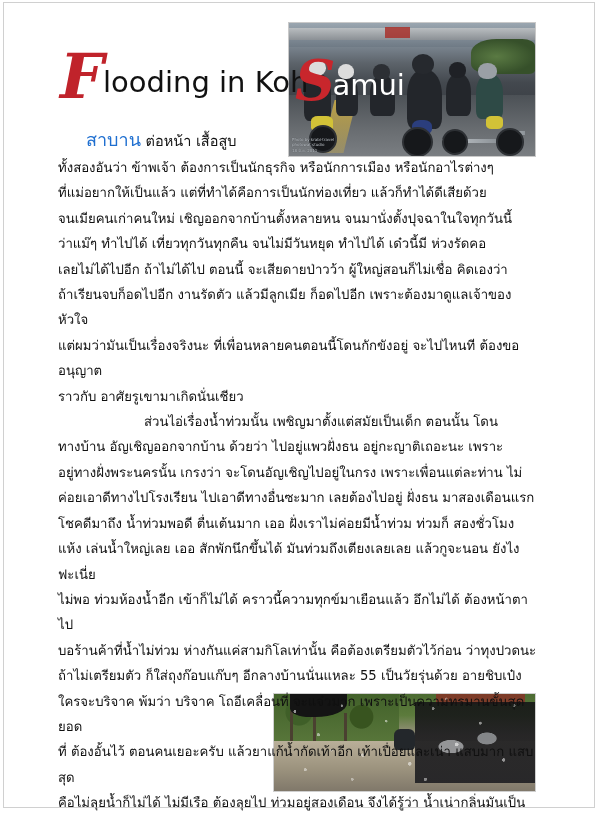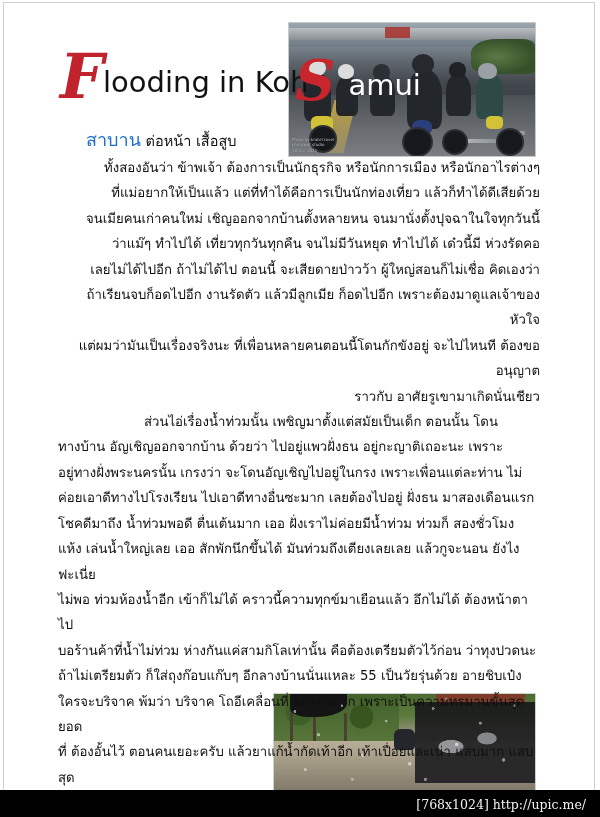--- a/index.html
+++ b/index.html
@@ -79,21 +79,21 @@
     line-height: 46px;
     color: #c8262c;
     position: relative;
     top: 5px;
     letter-spacing: -3px;
   }
   .title-samui-rest {
     font-size: 29px;
     line-height: 34px;
     color: #ffffff;
-    margin-left: 16px;
+    margin-left: 0px;
     white-space: pre;
   }
 
   
   .photo {
     position: absolute;
     overflow: hidden;
     background: #3a3a3a;
   }
   .photo-top {
@@ -351,21 +351,21 @@
     <span class="title-rest">looding in Koh </span>
   </div>
   <div class="title-samui">
     <span class="dropcap-s">S</span>
     <span class="title-samui-rest">amui</span>
   </div>
 
   <div class="article">
     <p class="lede"><span class="kw">สาบาน</span><span> ต่อหน้า เสื้อสูบ</span></p>
     <div class="body-text">
-      <p style="white-space:pre-line;text-align:right;">ทั้งสองอันว่า ข้าพเจ้า ต้องการเป็นนักธุรกิจ หรือนักการเมือง หรือนักอาไรต่างๆ
+      <p style="white-space:pre-line;">ทั้งสองอันว่า ข้าพเจ้า ต้องการเป็นนักธุรกิจ หรือนักการเมือง หรือนักอาไรต่างๆ
 ที่แม่อยากให้เป็นแล้ว แต่ที่ทำได้คือการเป็นนักท่องเที่ยว แล้วก็ทำได้ดีเสียด้วย
 จนเมียคนเก่าคนใหม่ เชิญออกจากบ้านตั้งหลายหน จนมานั่งตั้งปุจฉาในใจทุกวันนี้
 ว่าแม๊ๆ ทำไปได้ เที่ยวทุกวันทุกคืน จนไม่มีวันหยุด ทำไปได้ เด๋วนี้มี ห่วงรัดคอ
 เลยไม่ได้ไปอีก ถ้าไม่ได้ไป ตอนนี้ จะเสียดายป่าวว้า ผู้ใหญ่สอนก็ไม่เชื่อ คิดเองว่า
 ถ้าเรียนจบก็อดไปอีก งานรัดตัว แล้วมีลูกเมีย ก็อดไปอีก เพราะต้องมาดูแลเจ้าของหัวใจ
 แต่ผมว่ามันเป็นเรื่องจริงนะ ที่เพื่อนหลายคนตอนนี้โดนกักขังอยู่ จะไปไหนที ต้องขออนุญาต
 ราวกับ อาศัยรูเขามาเกิดนั่นเชียว</p>
       <p class="indent" style="white-space:pre-line;">ส่วนไอ่เรื่องน้ำท่วมนั้น เพชิญมาตั้งแต่สมัยเป็นเด็ก ตอนนั้น โดน
 ทางบ้าน อัญเชิญออกจากบ้าน ด้วยว่า ไปอยู่แพวฝั่งธน อยู่กะญาติเถอะนะ เพราะ
 อยู่ทางฝั่งพระนครนั้น เกรงว่า จะโดนอัญเชิญไปอยู่ในกรง เพราะเพื่อนแต่ละท่าน ไม่
@@ -390,16 +390,13 @@
       <div class="trunk" style="left:27%; top:20%; height:42%;"></div>
       <div class="dark-blob"></div>
       <div class="red-roof"></div>
       <div class="water2"></div>
       <div class="far-bike"></div>
       <div class="bikes-right"></div>
     </div>
     <div class="raindrops"></div>
   </div>
 
-  <div class="footer-bar">
-    <div class="footer-text"><span>[768x1024]</span> <span>http://upic.me/</span></div>
-  </div>
 </div>
 
 </body></html>

